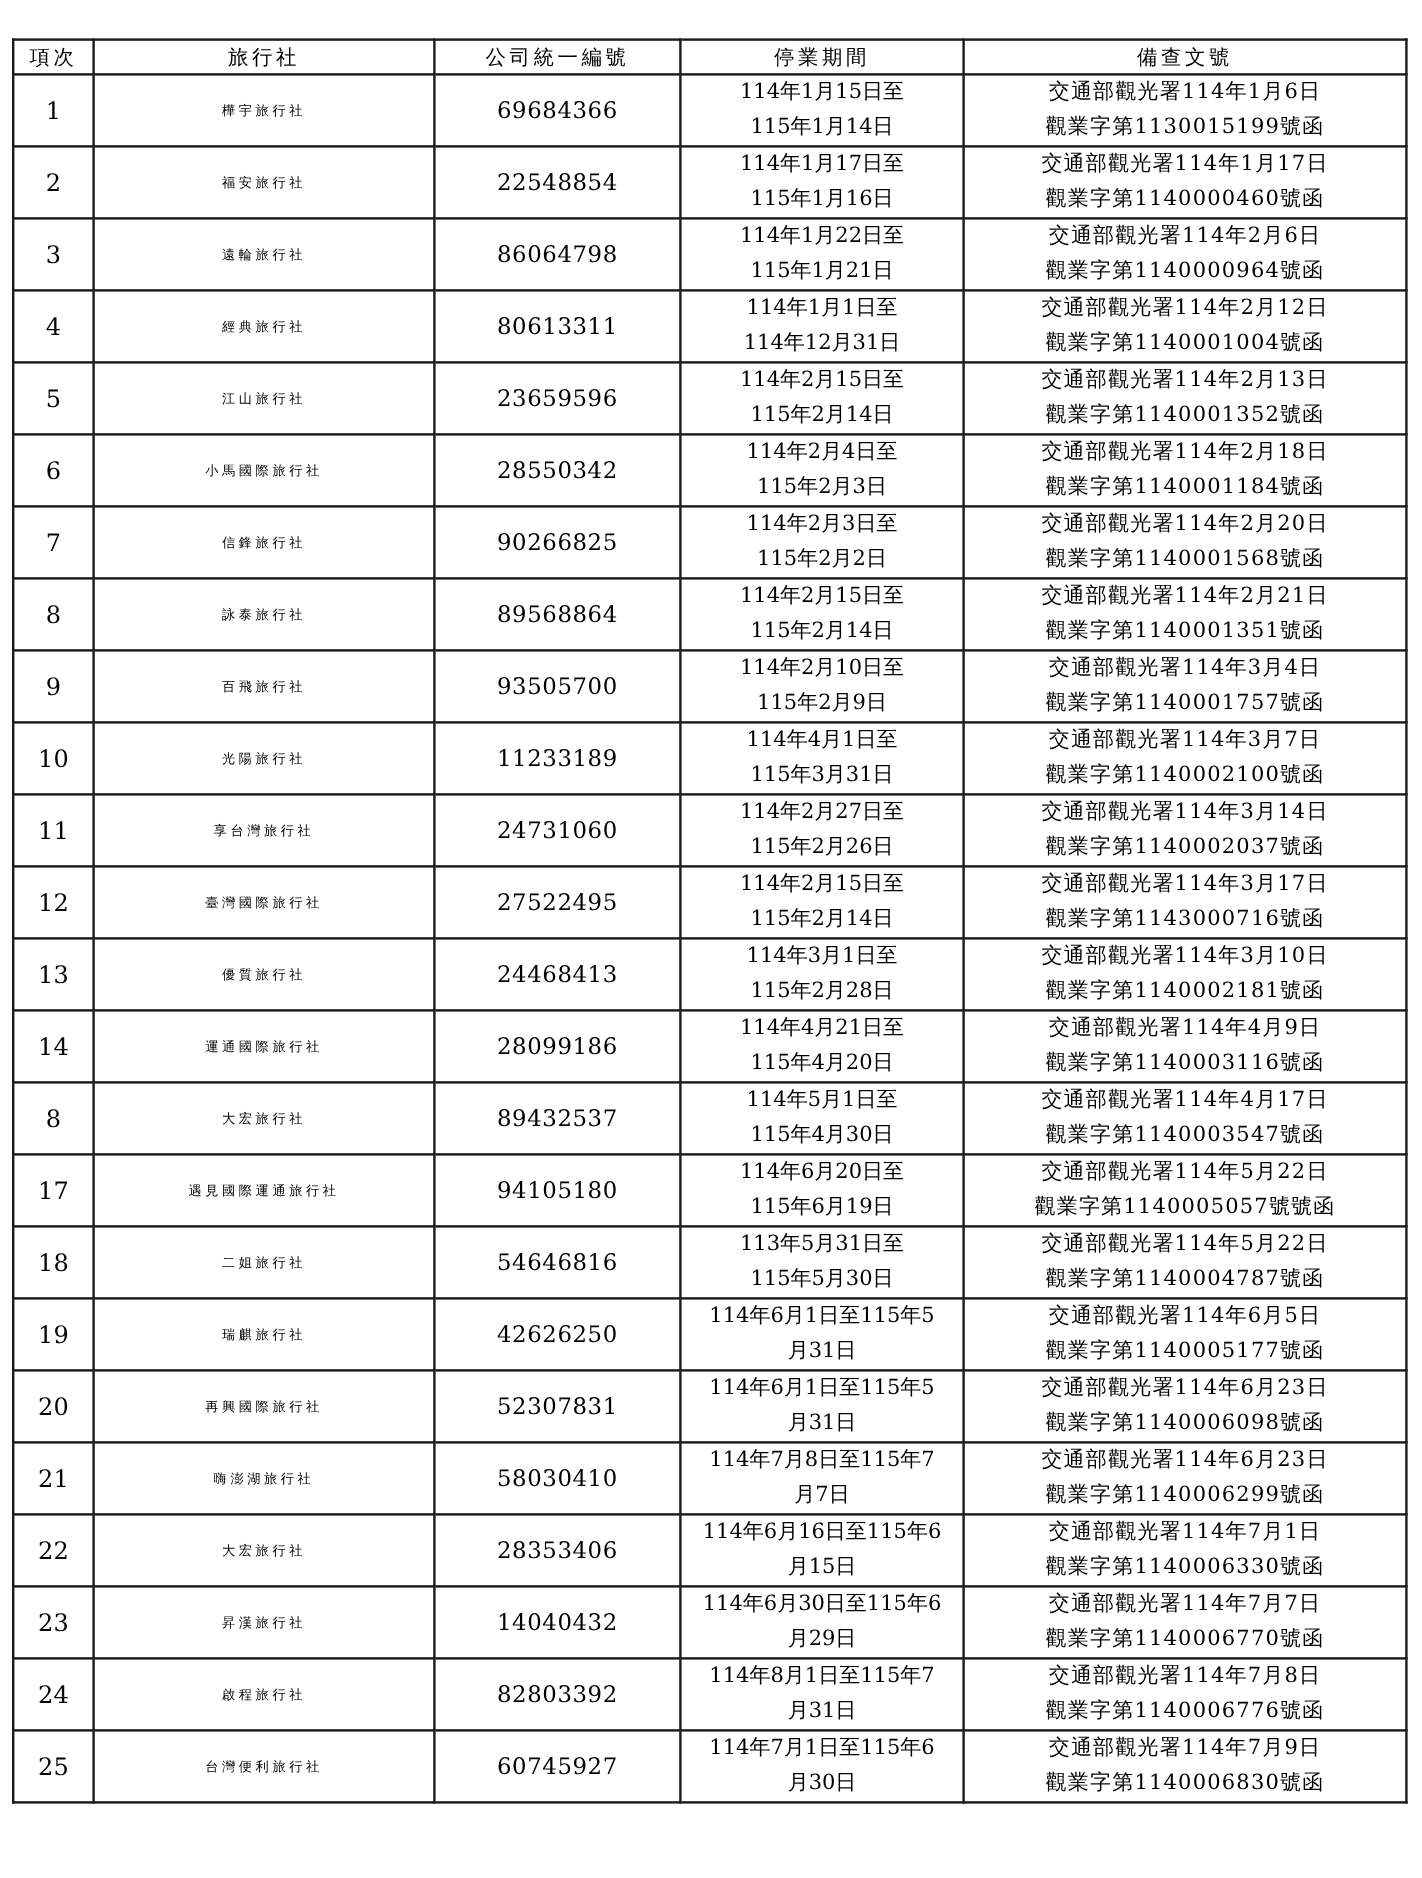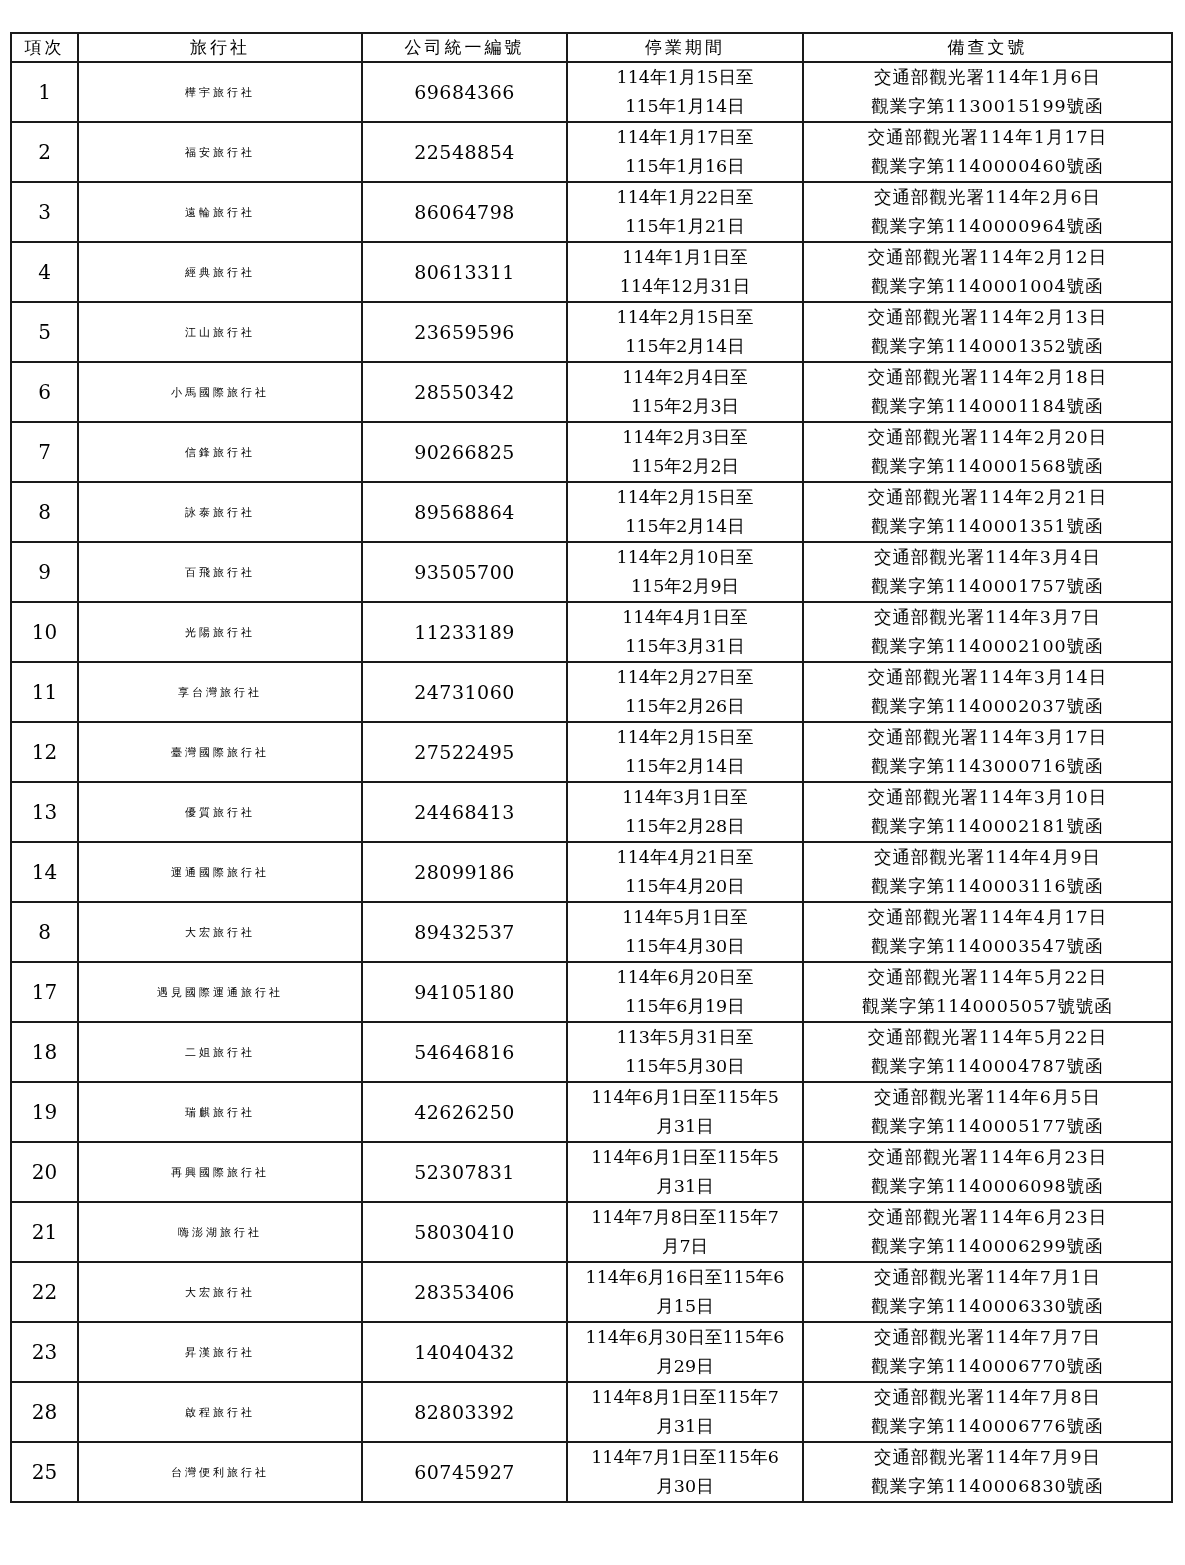--- a/index.html
+++ b/index.html
@@ -360,21 +360,21 @@
           <td class="period">
             <span class="line">114年6月30日至115年6</span>
             <span class="line">月29日</span>
           </td>
           <td class="doc">
             <span class="line">交通部觀光署114年7月7日</span>
             <span class="line">觀業字第1140006770號函</span>
           </td>
         </tr>
         <tr>
-          <td class="num">28</td>
+          <td class="num">24</td>
           <td class="name">啟程旅行社</td>
           <td class="id">82803392</td>
           <td class="period">
             <span class="line">114年8月1日至115年7</span>
             <span class="line">月31日</span>
           </td>
           <td class="doc">
             <span class="line">交通部觀光署114年7月8日</span>
             <span class="line">觀業字第1140006776號函</span>
           </td>

